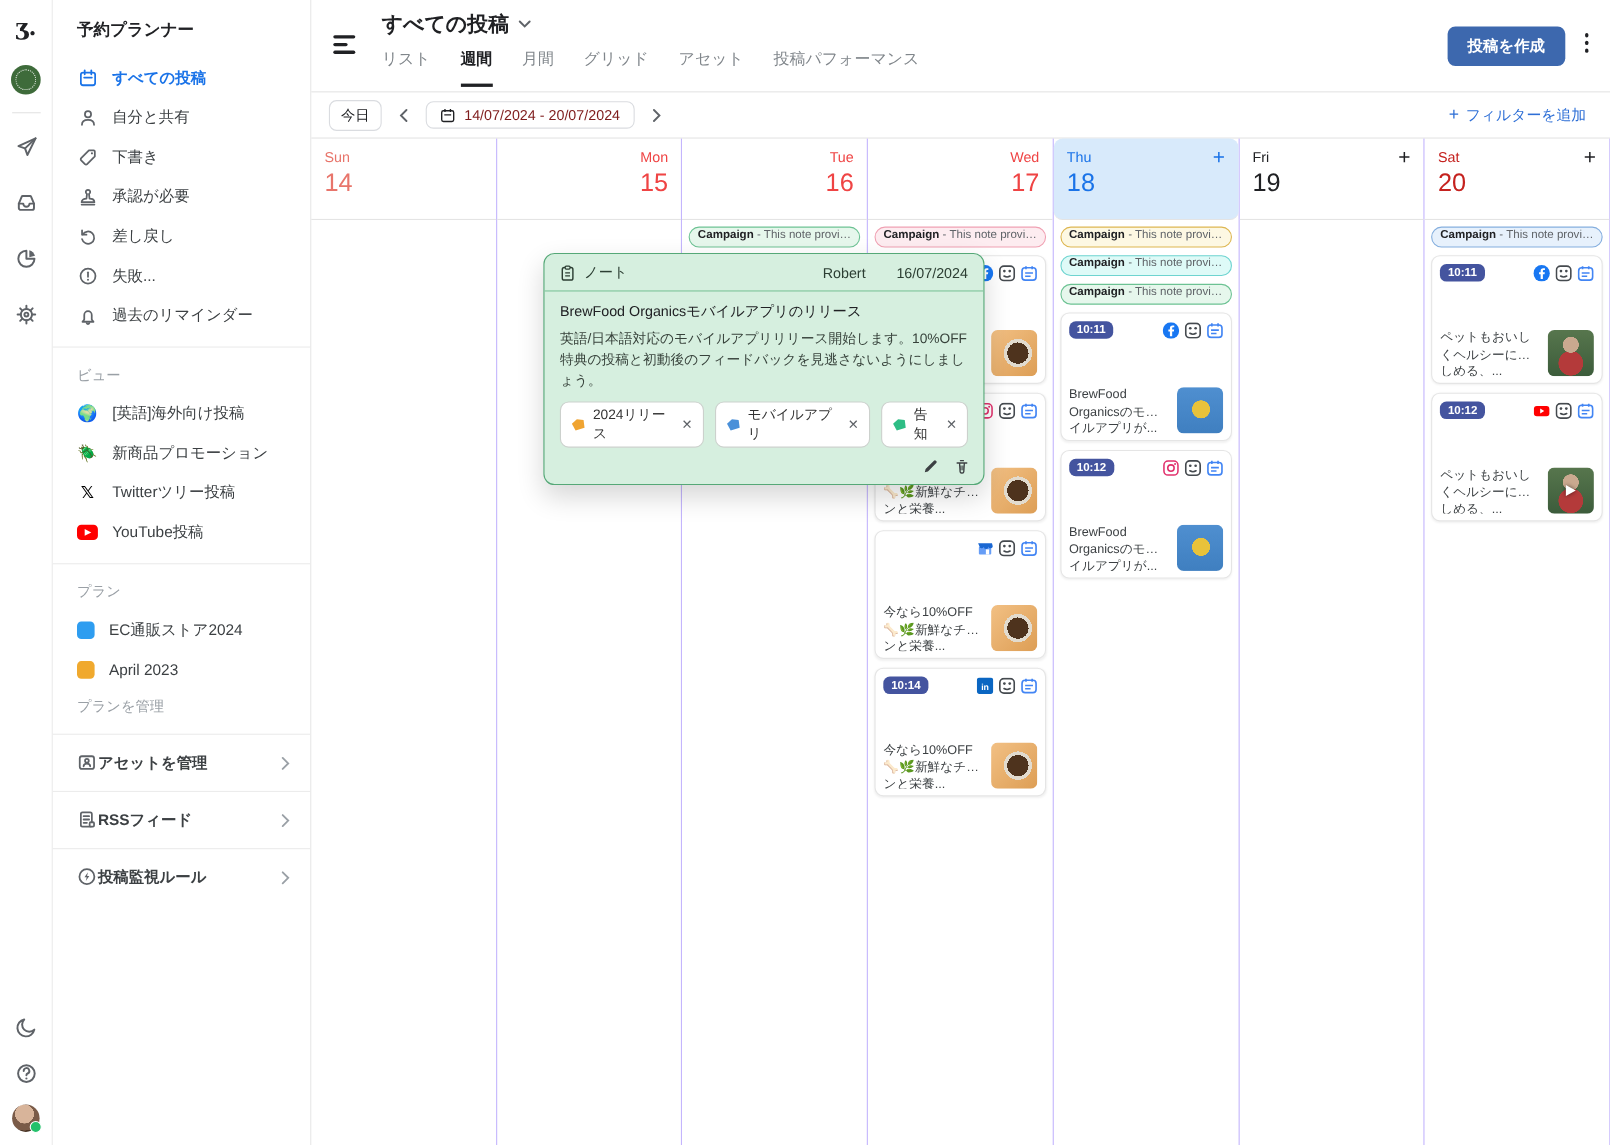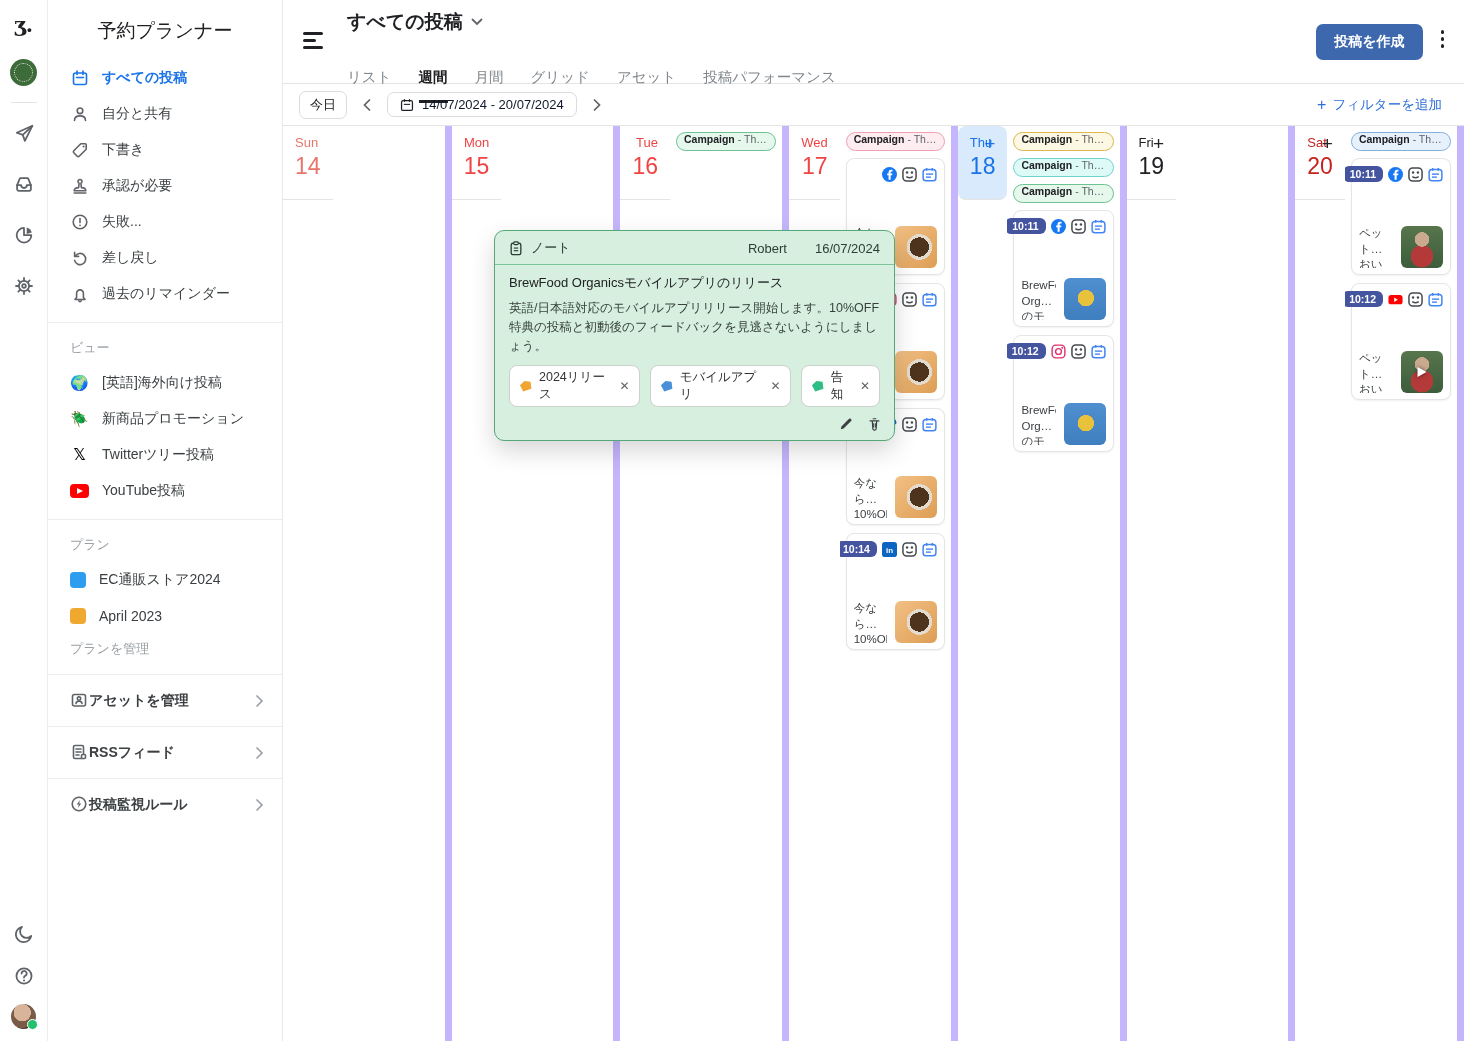--- a/index.html
+++ b/index.html
@@ -19,21 +19,21 @@
     margin-bottom:23px; color:#5f6368; cursor:pointer; }
   .rail-spacer { flex:1; }
   .user-avatar { width:25px; height:25px; border-radius:50%; position:relative; cursor:pointer;
     background:radial-gradient(circle at 45% 35%,#d8b49a 0 40%,#7a5b48 41% 70%,#4a3526 71%); }
   .user-avatar::after{ content:""; position:absolute; right:-2px; bottom:-1px; width:9px; height:9px;
     border-radius:50%; background:#23c16b; border:1.5px solid #fff; }
 
   
   .sidebar { width:235px; flex:0 0 235px; border-right:1px solid #e8e8e8; display:flex; flex-direction:column; }
   .side-pad { padding:14px 14px 10px; }
-  .side-title { font-size:19px; font-weight:400; padding:4px 8px 16px;text-align:center; }
+  .side-title { font-size:15px; font-weight:700; padding:4px 8px 16px; }
   .side-item { display:flex; align-items:center; gap:13px; height:36px; padding:0 8px; border-radius:6px;
     font-size:14px; color:#3c4043; cursor:pointer; }
   .side-item .sicon { width:19px; height:19px; display:flex; align-items:center; justify-content:center;
     color:#5f6368; font-size:15px; flex:0 0 19px;}
   .side-item.active { color:#1a73e8; font-weight:700; }
   .side-item.active .sicon { color:#1a73e8; }
   .side-sec { border-top:1px solid #ececec; padding:12px 14px 10px; }
   .sec-label { font-size:13px; color:#9aa0a6; padding:4px 8px 8px; }
   .plan-sq { width:16px; height:16px; border-radius:4px; flex:0 0 16px;}
   .manage-link { font-size:13px; color:#9aa0a6; padding:6px 8px; cursor:pointer; }
@@ -50,40 +50,40 @@
   
   .main { flex:1; display:flex; flex-direction:column; min-width:0; }
   .main-header { height:84px; border-bottom:1px solid #e4e4e4; display:flex; padding:0 16px 0 20px; }
   .hamburger { width:22px; margin:32px 22px 0 0; cursor:pointer; }
   .hamburger span{ display:block; height:3px; background:#202124; border-radius:2px; margin-bottom:4px;}
   .hamburger span:nth-child(1){width:20px;} .hamburger span:nth-child(2){width:13px;} .hamburger span:nth-child(3){width:20px;}
   .title-block { display:flex; flex-direction:column; }
   .page-title-row { display:flex; align-items:center; gap:8px; margin-top:9px; cursor:pointer;}
   .page-title { font-size:19px; font-weight:700; }
   .tabs { display:flex; gap:27px; margin-top:9px; }
-  .tab { font-size:14.5px; color:#80868b; padding-bottom:13px; cursor:pointer; border-bottom:3px solid transparent;margin-top:24px; }
+  .tab { font-size:14.5px; color:#80868b; padding-bottom:13px; cursor:pointer; border-bottom:3px solid transparent; }
   .tab.active { color:#202124; font-weight:700; border-bottom-color:#202124; }
   .header-right { margin-left:auto; display:flex; align-items:flex-start; gap:14px; padding-top:24px; }
   .create-btn { background:#3d68ae; color:#fff; font-size:14px; font-weight:700; border:none;
     border-radius:7px; padding:9px 18px; cursor:pointer; font-family:inherit;}
   .kebab { display:flex; flex-direction:column; gap:3.5px; padding:6px 4px; cursor:pointer;}
   .kebab i { width:3.5px; height:3.5px; background:#202124; border-radius:50%; }
 
   .toolbar { height:42px; border-bottom:1px solid #e4e4e4; display:flex; align-items:center; padding:0 22px 0 16px; gap:10px;}
   .today-btn { border:1px solid #dadce0; border-radius:7px; background:#fff; font-size:13px; color:#202124;
     padding:4px 10px; cursor:pointer; font-family:inherit;}
   .nav-arrow { color:#5f6368; cursor:pointer; padding:2px 6px; font-size:14px; }
   .date-pill { border:1px solid #dadce0; border-radius:7px; display:flex; align-items:center; gap:8px;
-    padding:4px 12px; font-size:13px; cursor:pointer; color:#0f172a;}
+    padding:4px 12px; font-size:13px; cursor:pointer; color:#7f1d1d;}
   .filter-link { margin-left:auto; color:#2e6fd6; font-size:13.5px; display:flex; align-items:center; gap:6px; cursor:pointer;}
   .filter-link .plus { font-size:16px; }
 
   
   .calendar { flex:1; position:relative; display:grid; grid-template-columns:repeat(7,1fr); min-height:0;}
-  .col { border-right:7px solid #c4b5fd; display:flex; flex-direction:row; min-width:0;}
+  .col { border-right:1px solid #c4b5fd; display:flex; flex-direction:column; min-width:0;}
   .col:last-child { border-right:none; }
   .col-header { height:74px; border-bottom:1px solid #e4e4e4; padding:9px 12px; position:relative; }
   .col-header.today-bg { background:#d8eafb; border-radius:8px; }
   .day-name { font-size:13px; }
   .day-num { font-size:23px; margin-top:3px; }
   .day-plus { position:absolute; top:8px; right:12px; font-size:19px; font-weight:400; cursor:pointer; line-height:1;}
   .c-sun .day-name,.c-sun .day-num{ color:#e8756b; }
   .c-mid .day-name,.c-mid .day-num{ color:#ef4444;text-align:right; }
   .c-today .day-name,.c-today .day-num{ color:#1a73e8; }
   .c-fri .day-name,.c-fri .day-num{ color:#202124; }
@@ -233,35 +233,35 @@
               <svg width="18" height="18" viewBox="0 0 18 18" fill="none" stroke="#5f6368" stroke-width="1.6" stroke-linecap="round" stroke-linejoin="round">
                 <path d="M7.6 10.6 c-2.8 0 -4.4 1.3 -4.4 3.2 h11.6 c0 -1.9 -1.6 -3.2 -4.4 -3.2 l-.5 -4.3 a2 2 0 1 0 -1.8 0 z"></path>
                 <line x1="3.2" y1="16" x2="14.8" y2="16"></line>
               </svg>
             </span>
             <span>承認が必要</span>
           </div>
           <div class="side-item">
             <span class="sicon">
               <svg width="18" height="18" viewBox="0 0 18 18" fill="none" stroke="#5f6368" stroke-width="1.6" stroke-linecap="round" stroke-linejoin="round">
+                <path d="M4.2 7.2 a5.6 5.6 0 1 1 -.6 4.2"></path>
+                <path d="M3.6 3.4 v4 h4"></path>
+              </svg>
+            </span>
+            <span>差し戻し</span>
+          </div>
+          <div class="side-item">
+            <span class="sicon">
+              <svg width="18" height="18" viewBox="0 0 18 18" fill="none" stroke="#5f6368" stroke-width="1.6" stroke-linecap="round" stroke-linejoin="round">
                 <circle cx="9" cy="9" r="6.8"></circle>
                 <line x1="9" y1="5.6" x2="9" y2="9.6"></line>
                 <circle cx="9" cy="12.3" r=".9" fill="#5f6368" stroke="none"></circle>
               </svg>
             </span>
             <span>失敗...</span>
-          </div>
-          <div class="side-item">
-            <span class="sicon">
-              <svg width="18" height="18" viewBox="0 0 18 18" fill="none" stroke="#5f6368" stroke-width="1.6" stroke-linecap="round" stroke-linejoin="round">
-                <path d="M4.2 7.2 a5.6 5.6 0 1 1 -.6 4.2"></path>
-                <path d="M3.6 3.4 v4 h4"></path>
-              </svg>
-            </span>
-            <span>差し戻し</span>
           </div>
           <div class="side-item">
             <span class="sicon">
               <svg width="18" height="18" viewBox="0 0 18 18" fill="none" stroke="#5f6368" stroke-width="1.6" stroke-linecap="round" stroke-linejoin="round">
                 <path d="M5.6 12.5 V8.3 a3.4 3.4 0 0 1 6.8 0 v4.2 l1.6 2 H4 z"></path>
                 <path d="M7.8 15.8 a1.3 1.3 0 0 0 2.4 0"></path>
               </svg>
             </span>
             <span>過去のリマインダー</span>
           </div>

